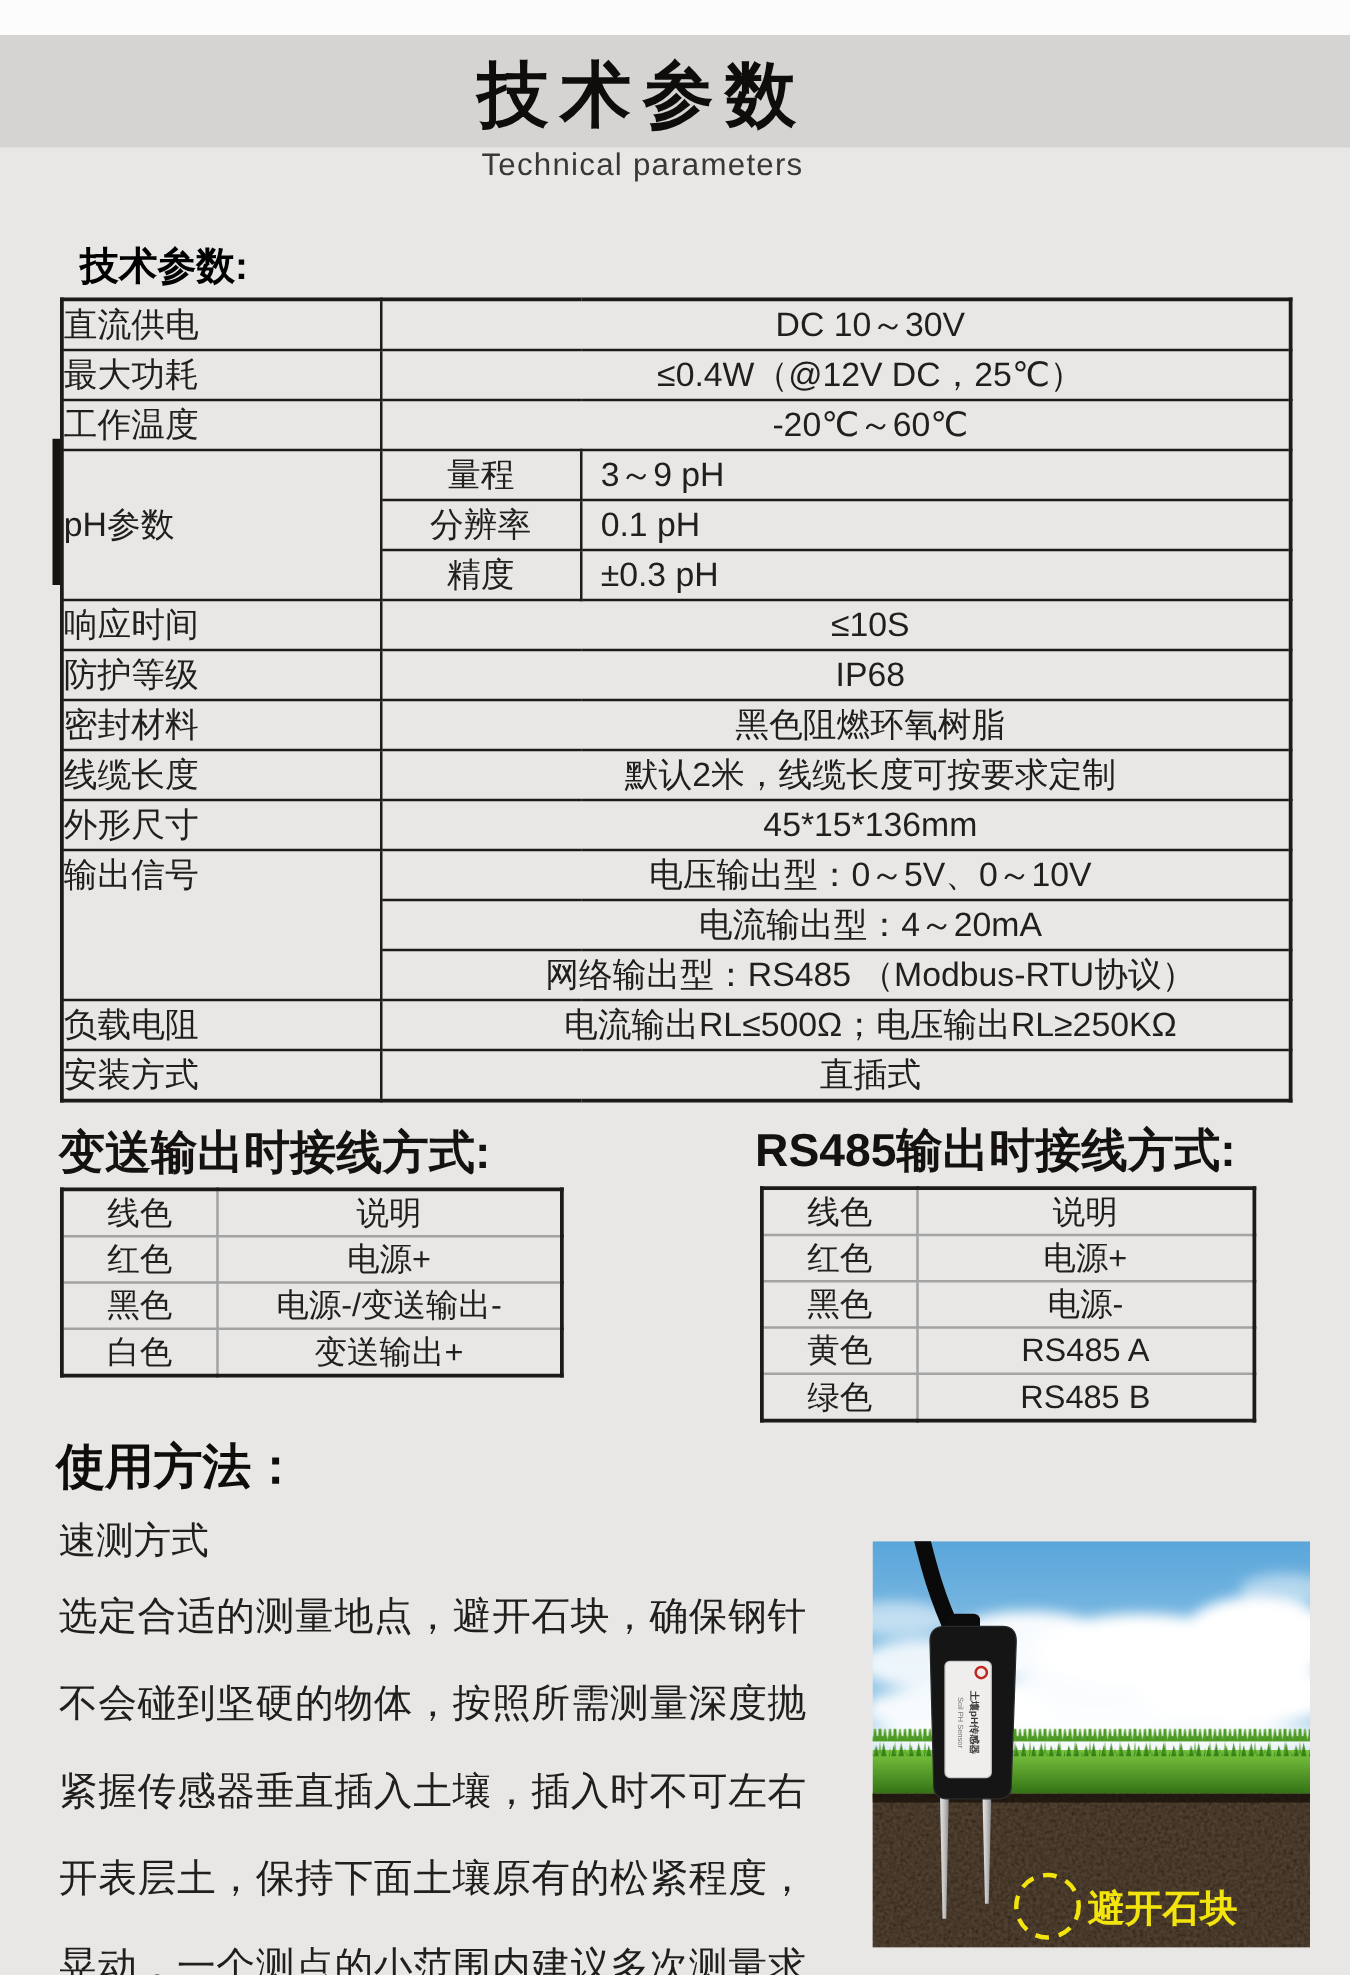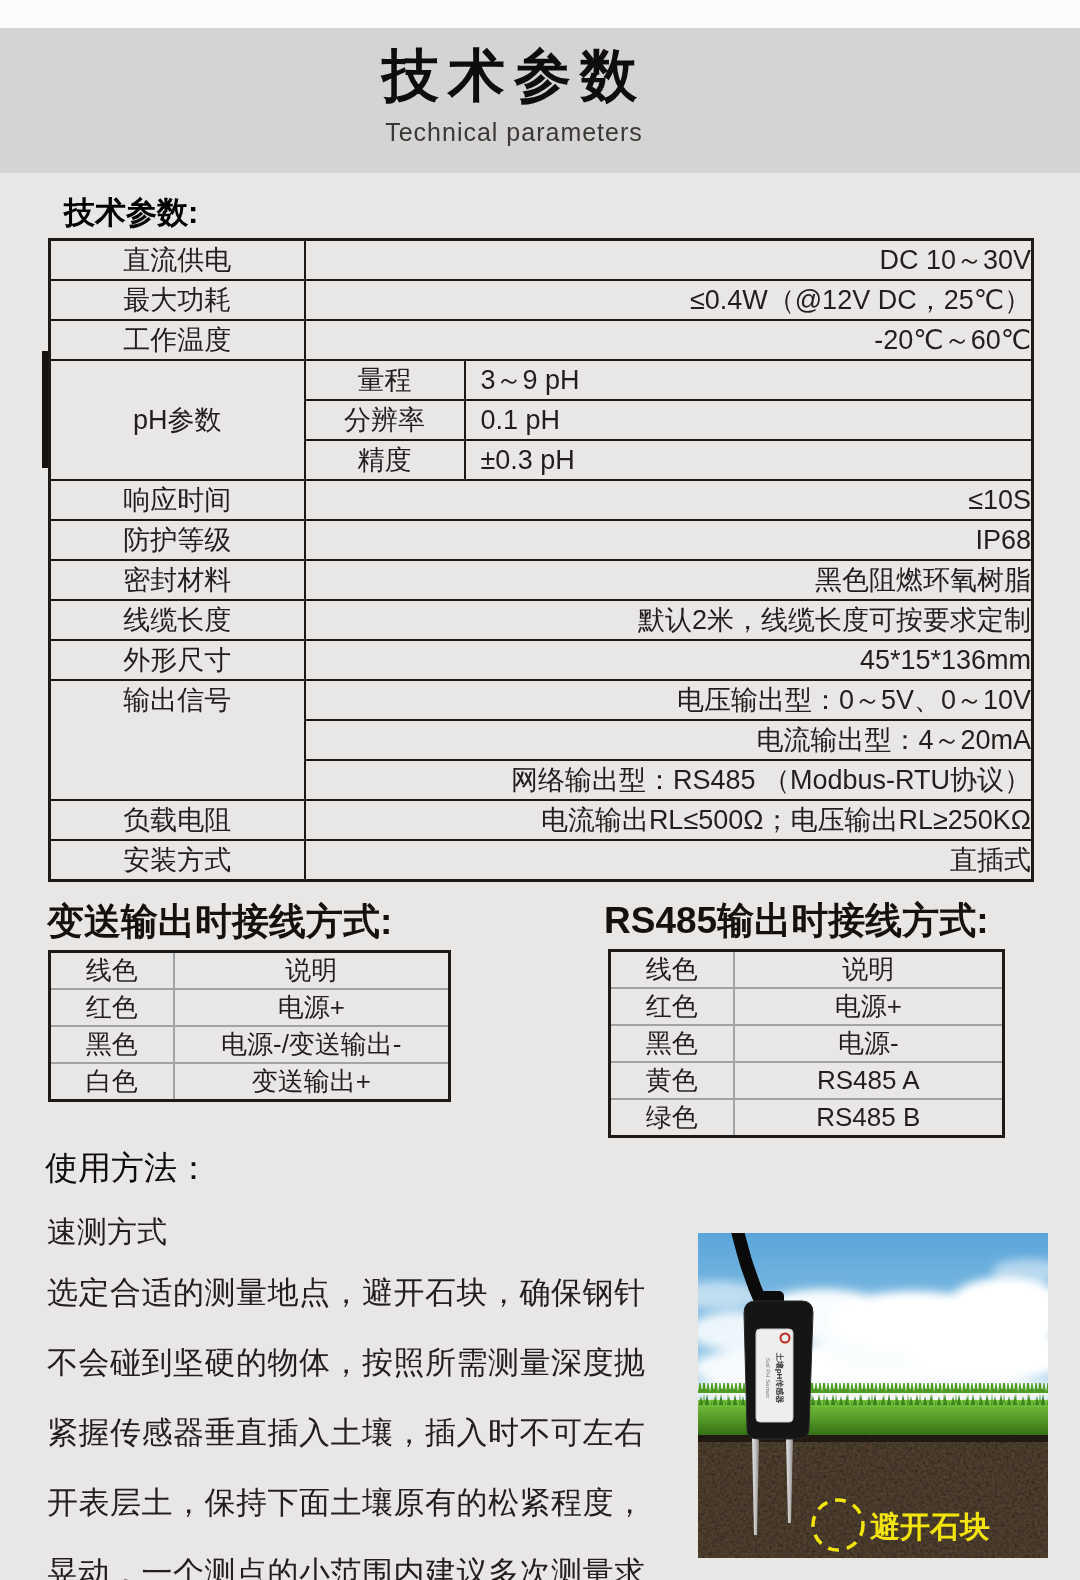--- a/index.html
+++ b/index.html
@@ -3,45 +3,45 @@
 <meta charset="utf-8">
 <style>
   html,body{margin:0;padding:0;background:#bfbdbd;}
   .canvas{
     position:relative; width:1080px; height:1580px; margin:0 auto;
     background:#e9e7e6; overflow:hidden;
     font-family:"Liberation Sans","DejaVu Sans",sans-serif;
     color:#211e1d;
   }
   .top-strip{position:absolute;top:0;left:0;width:1080px;height:28px;background:#fcfcfc;}
-  .band{position:absolute;top:28px;left:0;width:1080px;height:145px;background:#d6d4d3;text-align:center;}
+  .band{position:absolute;top:28px;left:0;width:1080px;height:90px;background:#d6d4d3;text-align:center;}
   .band-title{margin-top:10px;font-size:57px;font-weight:700;letter-spacing:9px;color:#0f0d0c;transform:translateX(-26px);}
   .band-sub{font-size:25px;color:#3a3836;margin-top:3px;letter-spacing:1px;transform:translateX(-26px);}
 
   .spec-heading{position:absolute;left:64px;top:192px;font-size:31px;font-weight:700;color:#000000;}
 
   table{border-collapse:collapse;table-layout:fixed;}
   .spec-table{position:absolute;left:48px;top:238px;width:983px;font-size:27px;border:3px solid #1d1a18;}
   .spec-table td{border:2px solid #1d1a18;height:38px;padding:0;line-height:1.12;font-weight:500;overflow:hidden;white-space:nowrap;}
-  .spec-table td.lbl{text-align:center;}
-  .spec-table td.val{text-align:right;padding-left:56px;}
+  .spec-table td.lbl{}
+  .spec-table td.val{text-align:center;padding-left:56px;}
   .spec-table td.sublbl{text-align:center;}
   .spec-table td.subval{text-align:left;padding-left:15px;}
   .spec-table td.top-label{vertical-align:top;line-height:36px;padding-top:1px;}
   .stray-mark{position:absolute;left:42px;top:351px;width:6px;height:117px;background:#17130f;}
 
   .wire-title{position:absolute;font-size:37px;font-weight:700;color:#15110f;white-space:nowrap;}
   .t1{left:47px;top:897px;}
   .t2{left:604px;top:896px;}
   .wire-table{position:absolute;font-size:26px;font-weight:500;border:3px solid #1d1a18;}
   .wire-table td{border:2px solid #a3a3a3;height:35px;padding:0;text-align:center;white-space:nowrap;overflow:hidden;}
   .w1{left:48px;top:950px;width:400px;}
   .w2{left:608px;top:949px;width:394px;}
 
-  .usage-heading{position:absolute;left:45px;top:1146px;font-size:33px;font-weight:400;color:#0f0d0c;white-space:nowrap;}
+  .usage-heading{position:absolute;left:45px;top:1146px;font-size:39px;font-weight:700;color:#0f0d0c;white-space:nowrap;}
   .usage-sub{position:absolute;left:47px;top:1212px;font-size:30px;font-weight:500;white-space:nowrap;}
   .usage-lines{position:absolute;left:47px;top:1258px;width:655px;}
   .usage-line{height:70px;line-height:70px;font-size:31px;font-weight:500;letter-spacing:0.5px;white-space:nowrap;}
 
   .photo{position:absolute;left:698px;top:1233px;width:350px;height:325px;}
   .photo svg{display:block;}
 </style>
 </head>
 <body>
 

